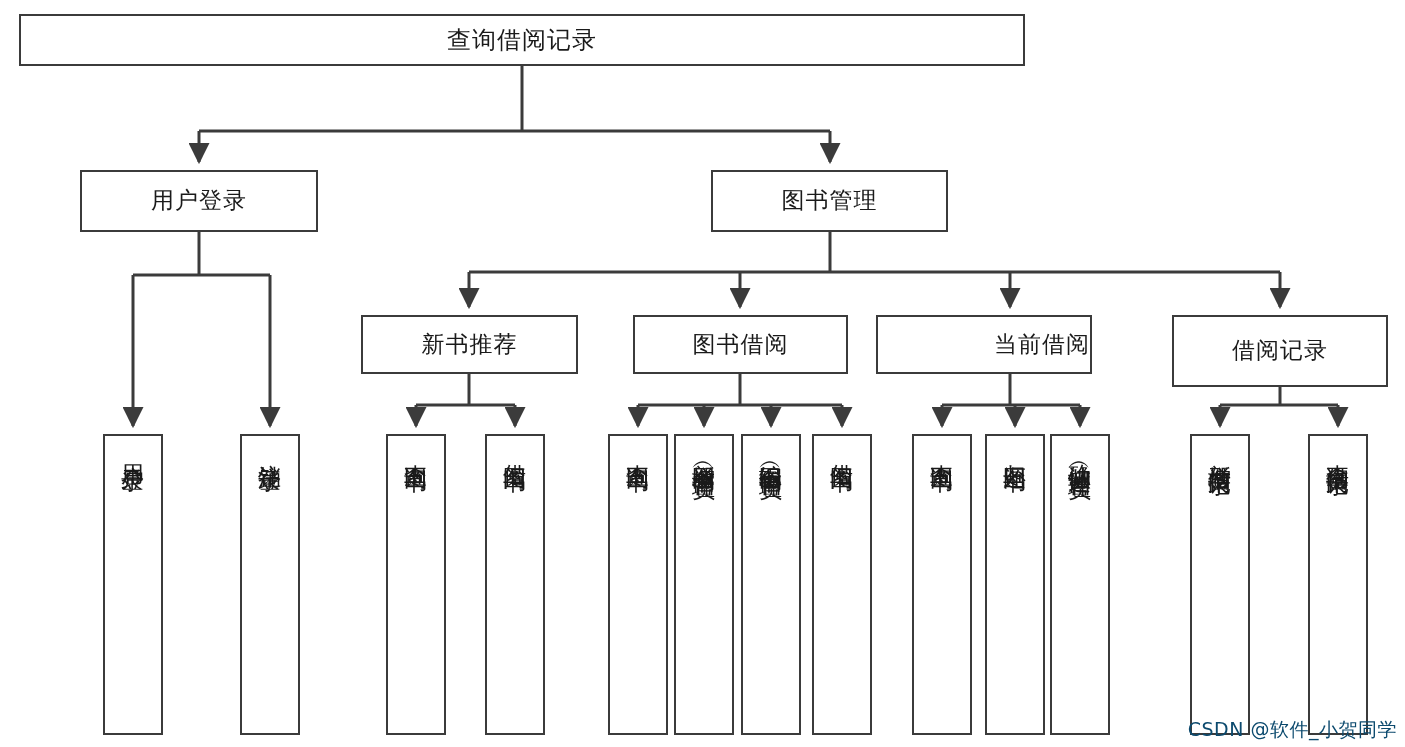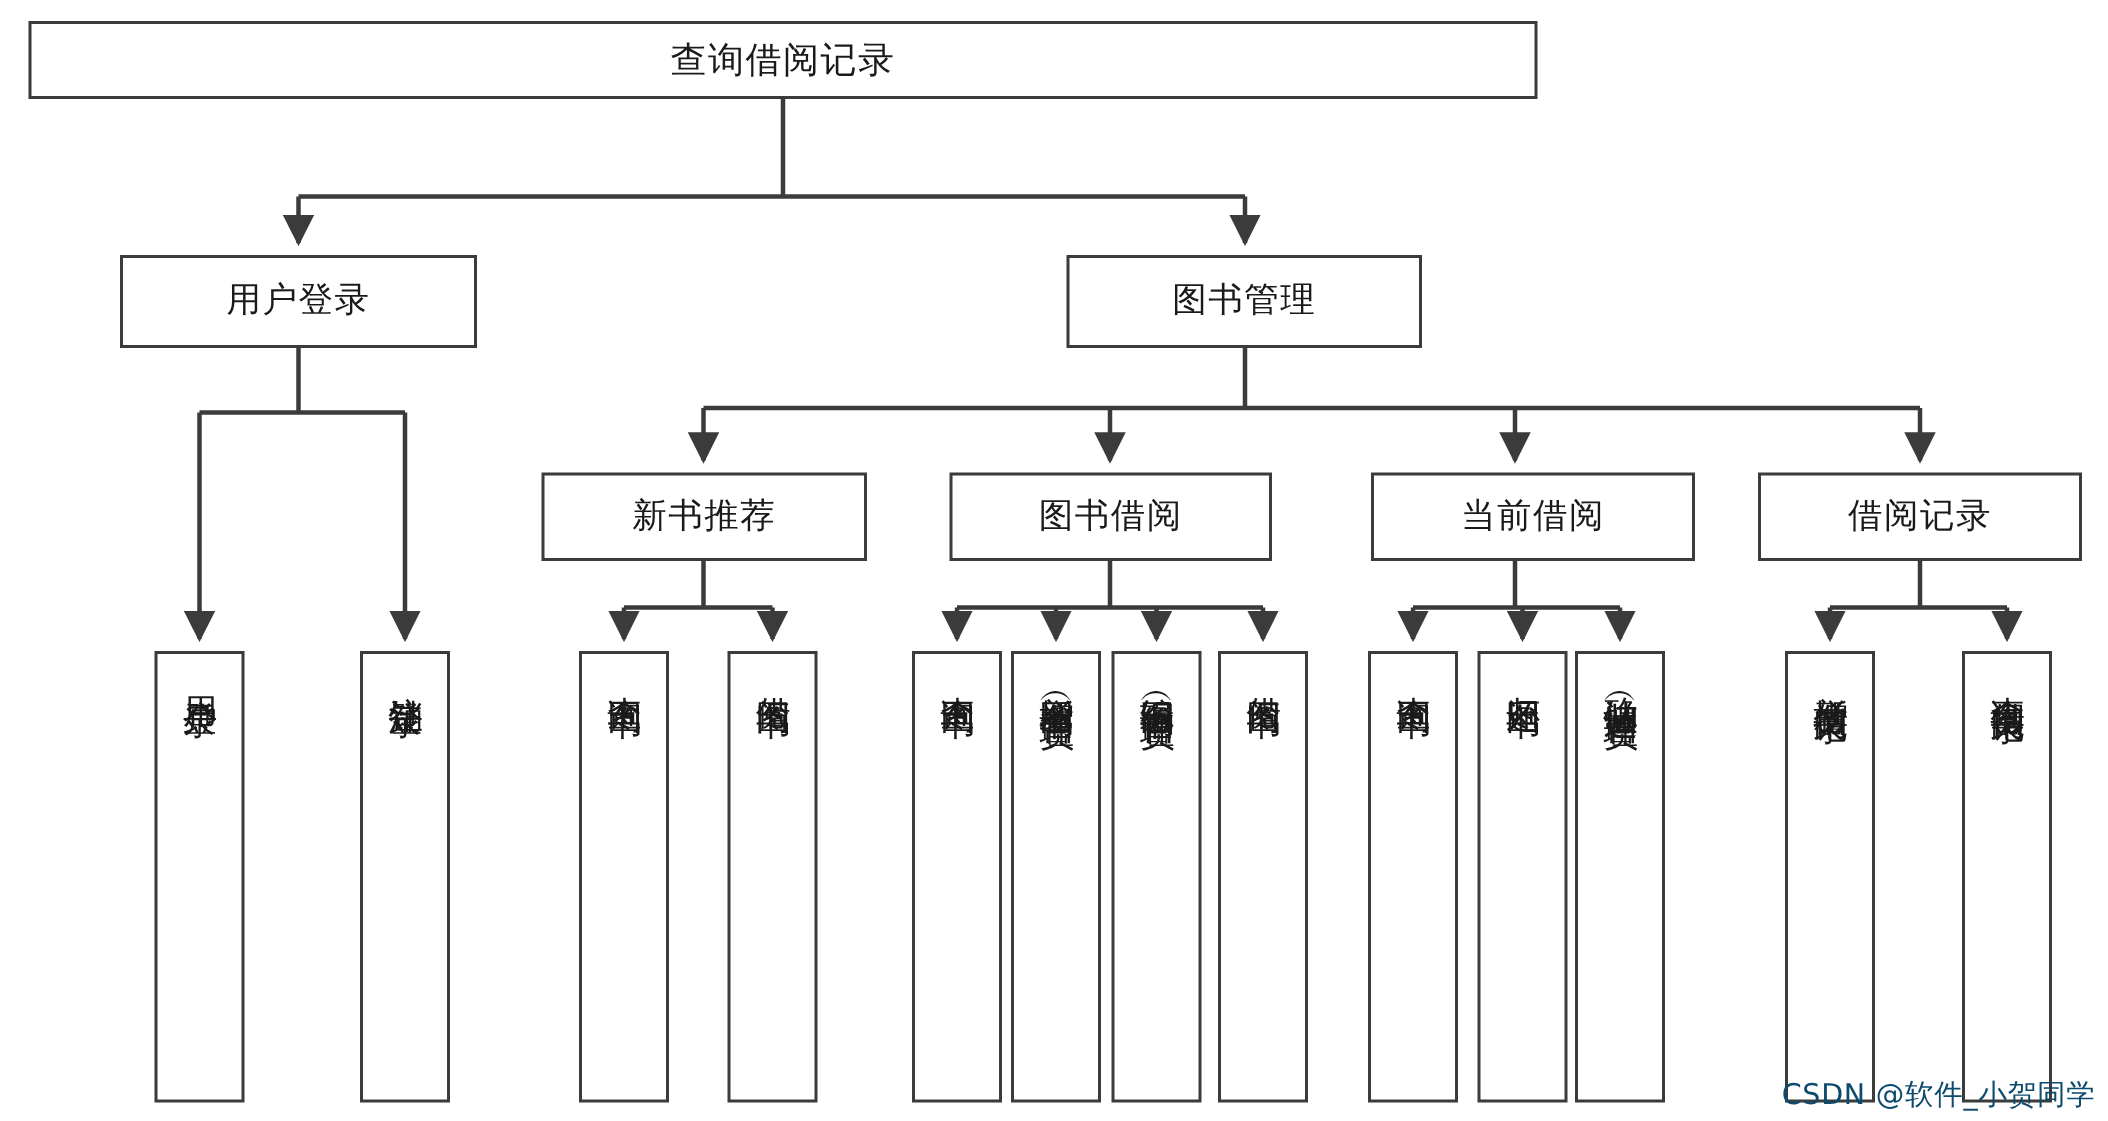--- a/index.html
+++ b/index.html
@@ -134,25 +134,25 @@
   </div>
 
   <div class="node h" style="left:361px; top:315px; width:217px; height:59px;">
     <span>新书推荐</span>
   </div>
 
   <div class="node h" style="left:633px; top:315px; width:215px; height:59px;">
     <span>图书借阅</span>
   </div>
 
-  <div class="node h" style="left:914px; top:315px; width:216px; height:59px;">
+  <div class="node h" style="left:876px; top:315px; width:216px; height:59px;justify-content:flex-end;">
     <span>当前借阅</span>
   </div>
 
-  <div class="node h" style="left:1172px; top:315px; width:216px; height:59px;">
+  <div class="node h" style="left:1172px; top:315px; width:216px; height:72px;">
     <span>借阅记录</span>
   </div>
 
   <div class="node leaf" style="left:103px; top:434px; width:60px; height:301px;">
     <span class="vtext">用户登录</span>
   </div>
 
   <div class="node leaf" style="left:240px; top:434px; width:60px; height:301px;">
     <span class="vtext">注销登录</span>
   </div>

